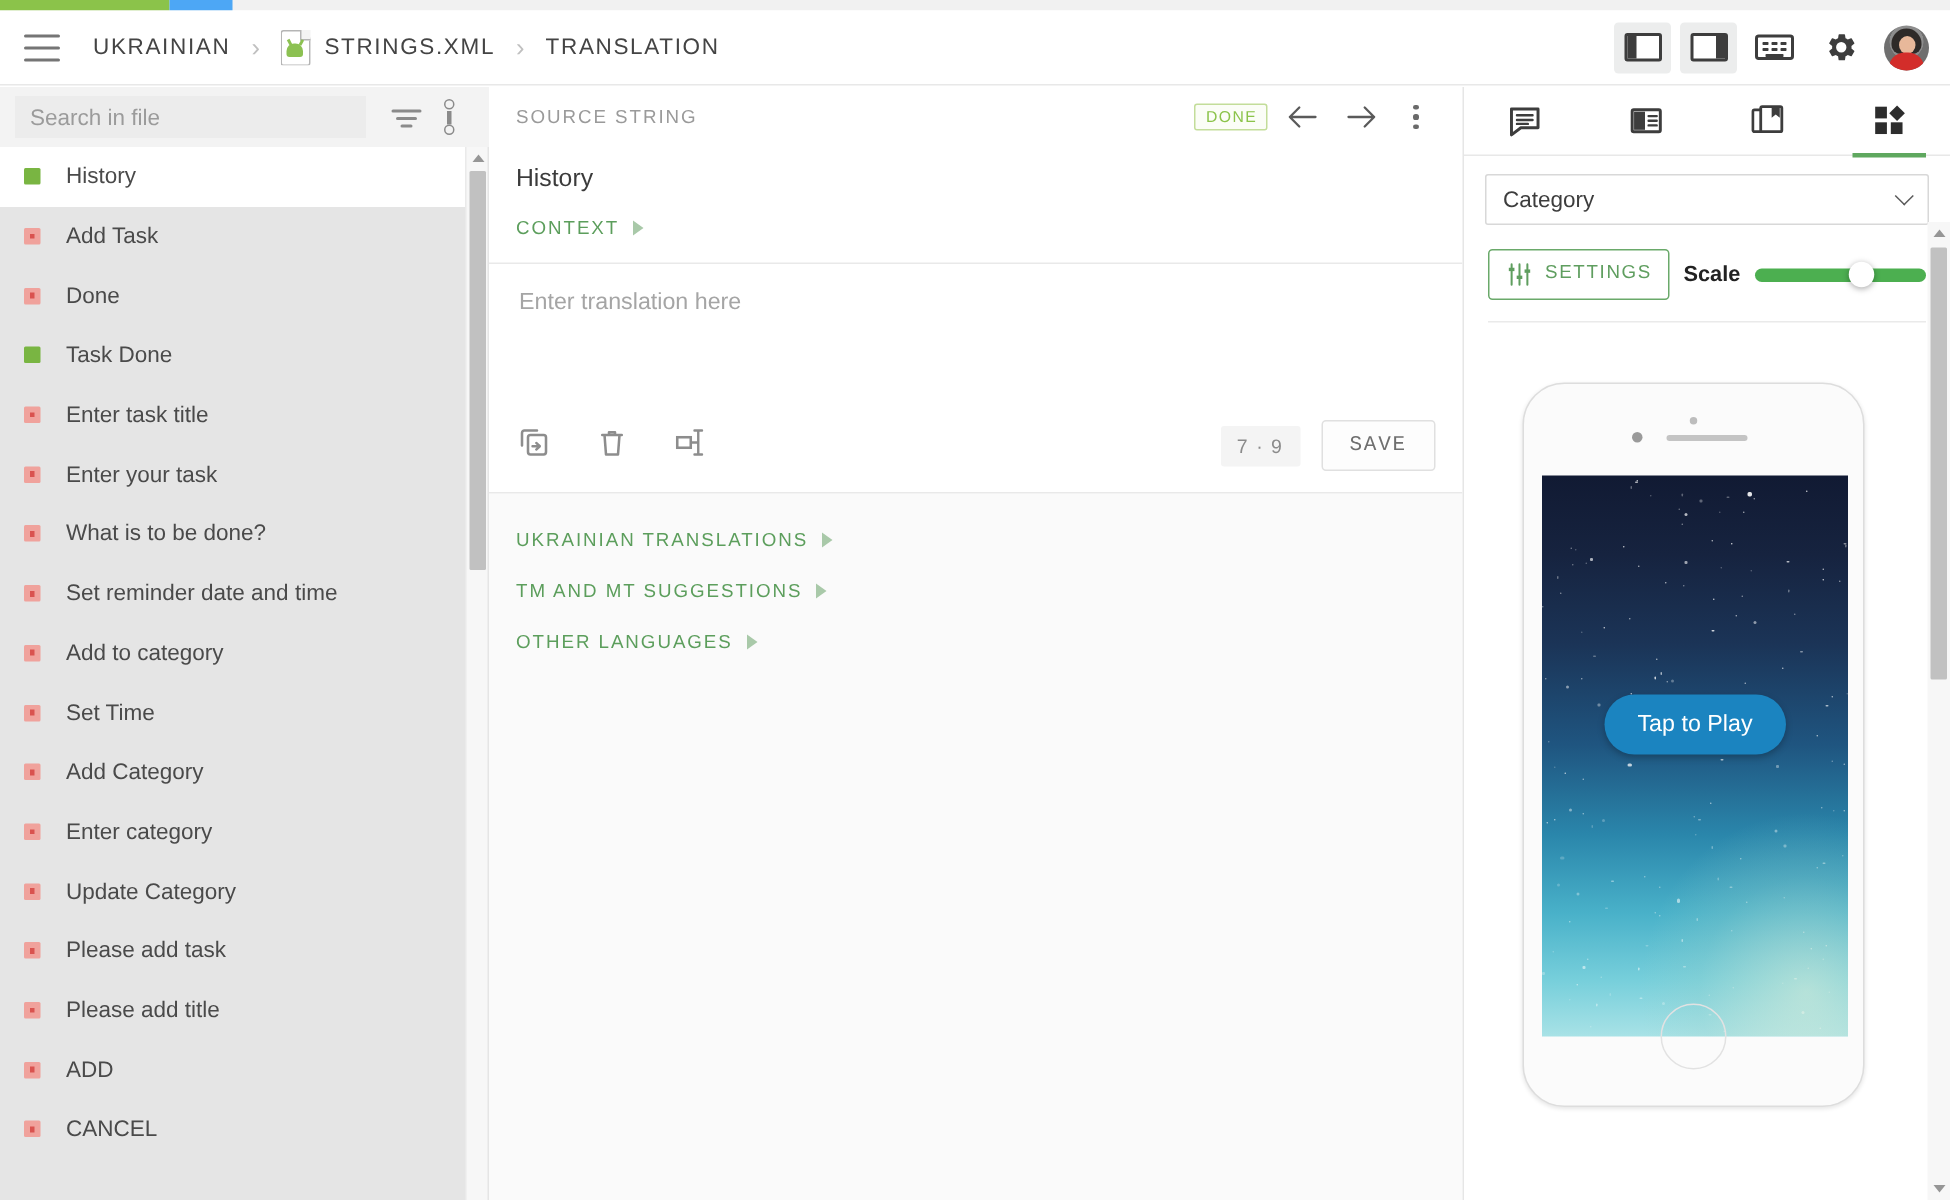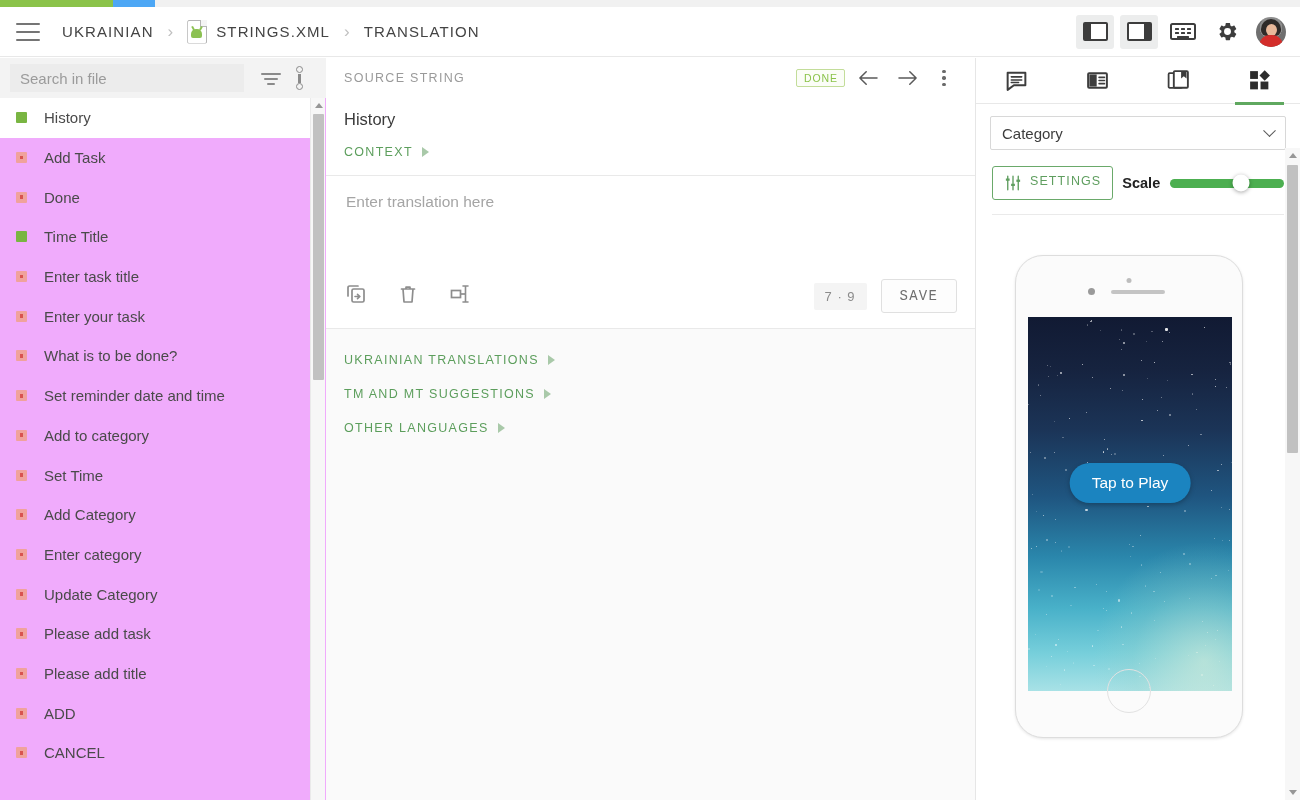--- a/index.html
+++ b/index.html
@@ -72,21 +72,21 @@
   .avatar {
     width: 30px; height: 30px; border-radius: 50%; overflow: hidden; position: relative;
     background: radial-gradient(circle at 50% 36%, #8d8d8d 0 46%, #6f6f6f 47% 100%);
     cursor: pointer; margin-left: 4px;
   }
   .avatar .hair { position: absolute; left: 5px; top: 2px; width: 20px; height: 17px; border-radius: 10px 10px 6px 6px; background: #2e2a28; }
   .avatar .face { position: absolute; left: 10px; top: 7px; width: 11px; height: 12px; border-radius: 50%; background: #e8b89a; }
   .avatar .body { position: absolute; left: 3px; bottom: -2px; width: 24px; height: 14px; border-radius: 11px 11px 0 0; background: #d32d2a; }
 
   
-  .sidebar { position: absolute; top: 58px; left: 0; width: 326px; height: 742px; background: #f0abfc; }
+  .sidebar { position: absolute; top: 58px; left: 0; width: 326px; height: 742px; background: #e5e5e5; }
   .search-row { height: 40px; display: flex; align-items: center; padding: 0 10px 0 0; background: #f3f3f3; }
   .search-input {
     flex: 1; height: 28px; margin: 0 6px 0 10px; border: none; outline: none;
     background: #ececec; padding: 0 10px; font-size: 15px; color: #555;
     font-family: "Liberation Sans", sans-serif;
   }
   .search-input::placeholder { color: #9b9b9b; }
   .filter-ico { width: 24px; height: 24px; position: relative; cursor: pointer; margin: 0 9px; }
   .filter-ico i { position: absolute; left: 2px; background: #8a8a8a; height: 2px; border-radius: 1px; }
   .filter-ico i:nth-child(1) { top: 7px; width: 20px; }
@@ -302,21 +302,21 @@
         <div class="string-item">
           <span class="sq todo"></span>
           <span>Add Task</span>
         </div>
         <div class="string-item">
           <span class="sq todo"></span>
           <span>Done</span>
         </div>
         <div class="string-item">
           <span class="sq done"></span>
-          <span>Time Title</span>
+          <span>Task Done</span>
         </div>
         <div class="string-item">
           <span class="sq todo"></span>
           <span>Enter task title</span>
         </div>
         <div class="string-item">
           <span class="sq todo"></span>
           <span>Enter your task</span>
         </div>
         <div class="string-item">

